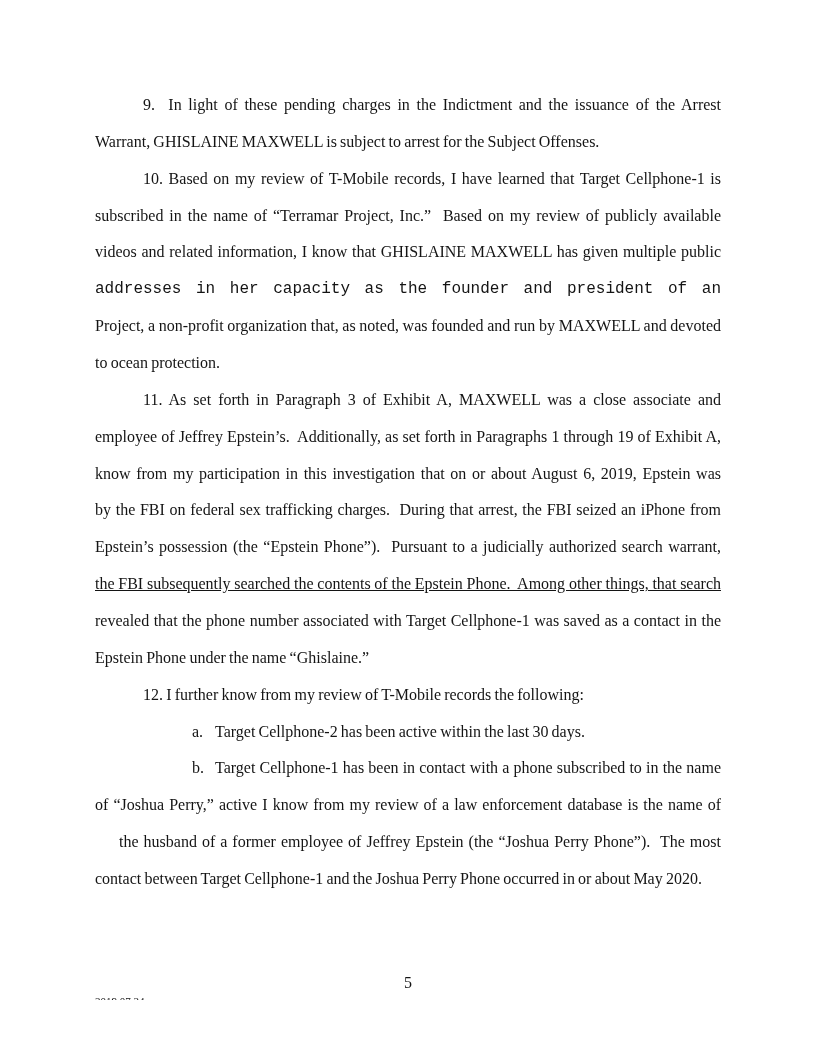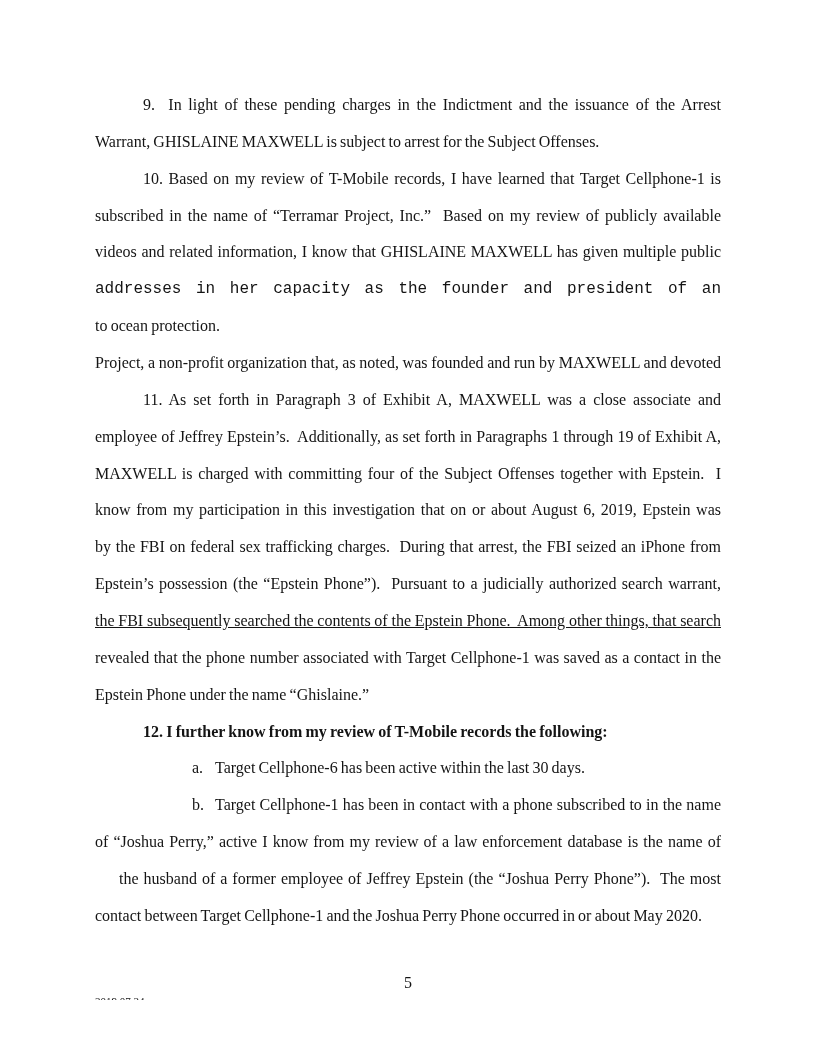--- a/index.html
+++ b/index.html
@@ -56,33 +56,32 @@
 <body>
 
 <div class="page">
   <div class="doc-body">
       <div class="line just" style="padding-left: 48px;"><span>9.&nbsp; In light of these pending charges in the Indictment and the issuance of the Arrest</span></div>
       <div class="line" style="padding-left: 0px;"><span>Warrant, GHISLAINE MAXWELL is subject to arrest for the Subject Offenses.</span></div>
       <div class="line just" style="padding-left: 48px;"><span>10. Based on my review of T-Mobile records, I have learned that Target Cellphone-1 is</span></div>
       <div class="line just" style="padding-left: 0px; font-family: Liberation Serif, serif;"><span>subscribed in the name of “Terramar Project, Inc.”&nbsp; Based on my review of publicly available</span></div>
       <div class="line just" style="padding-left: 0px;"><span>videos and related information, I know that GHISLAINE MAXWELL has given multiple public</span></div>
       <div class="line just" style="padding-left: 0px; font-family: Liberation Mono, monospace;"><span>addresses in her capacity as the founder and president of an organization known as the TerraMar</span></div>
+      <div class="line just" style="padding-left: 0px;"><span>Project, a non-profit organization that, as noted, was founded and run by MAXWELL and devoted</span></div>
       <div class="line" style="padding-left: 0px;"><span>to ocean protection.</span></div>
-      <div class="line just" style="padding-left: 0px;"><span>Project, a non-profit organization that, as noted, was founded and run by MAXWELL and devoted</span></div>
       <div class="line just" style="padding-left: 48px;"><span>11. As set forth in Paragraph 3 of Exhibit A, MAXWELL was a close associate and</span></div>
       <div class="line just" style="padding-left: 0px;"><span>employee of Jeffrey Epstein’s.&nbsp; Additionally, as set forth in Paragraphs 1 through 19 of Exhibit A,</span></div>
-      <div class="line just" style="padding-left: 0px;"><span>MAXWELL is charged with committing four of the Subject Offenses together with Epstein.&nbsp; I</span></div>
       <div class="line just" style="padding-left: 0px;"><span>know from my participation in this investigation that on or about August 6, 2019, Epstein was arrested</span></div>
       <div class="line just" style="padding-left: 0px;"><span>by the FBI on federal sex trafficking charges.&nbsp; During that arrest, the FBI seized an iPhone from</span></div>
       <div class="line just" style="padding-left: 0px;"><span>Epstein’s possession (the “Epstein Phone”).&nbsp; Pursuant to a judicially authorized search warrant,</span></div>
       <div class="line just" style="padding-left: 0px; text-decoration: underline;"><span>the FBI subsequently searched the contents of the Epstein Phone.&nbsp; Among other things, that search</span></div>
       <div class="line just" style="padding-left: 0px;"><span>revealed that the phone number associated with Target Cellphone-1 was saved as a contact in the</span></div>
       <div class="line" style="padding-left: 0px;"><span>Epstein Phone under the name “Ghislaine.”</span></div>
-      <div class="line" style="padding-left: 48px; font-weight: bold;"><span>12. I further know from my review of T-Mobile records the following:</span></div>
-      <div class="line" style="padding-left: 97px;"><span class="marker">a.</span><span>Target Cellphone-6 has been active within the last 30 days.</span></div>
+      <div class="line" style="padding-left: 48px;"><span>12. I further know from my review of T-Mobile records the following:</span></div>
+      <div class="line" style="padding-left: 97px;"><span class="marker">a.</span><span>Target Cellphone-2 has been active within the last 30 days.</span></div>
       <div class="line just" style="padding-left: 97px;"><span class="marker">b.</span><span>Target Cellphone-1 has been in contact with a phone subscribed to in the name</span></div>
       <div class="line just" style="padding-left: 0px;"><span>of “Joshua Perry,” active I know from my review of a law enforcement database is the name of</span></div>
       <div class="line just" style="padding-left: 0px; margin-left: 24px;"><span>the husband of a former employee of Jeffrey Epstein (the “Joshua Perry Phone”).&nbsp; The most recent</span></div>
       <div class="line" style="padding-left: 0px;"><span>contact between Target Cellphone-1 and the Joshua Perry Phone occurred in or about May 2020.</span></div>
     </div>
   <div class="page-number">5</div>
   <div class="stamp">2019.07.24</div>
 </div>
 
 </body></html>

